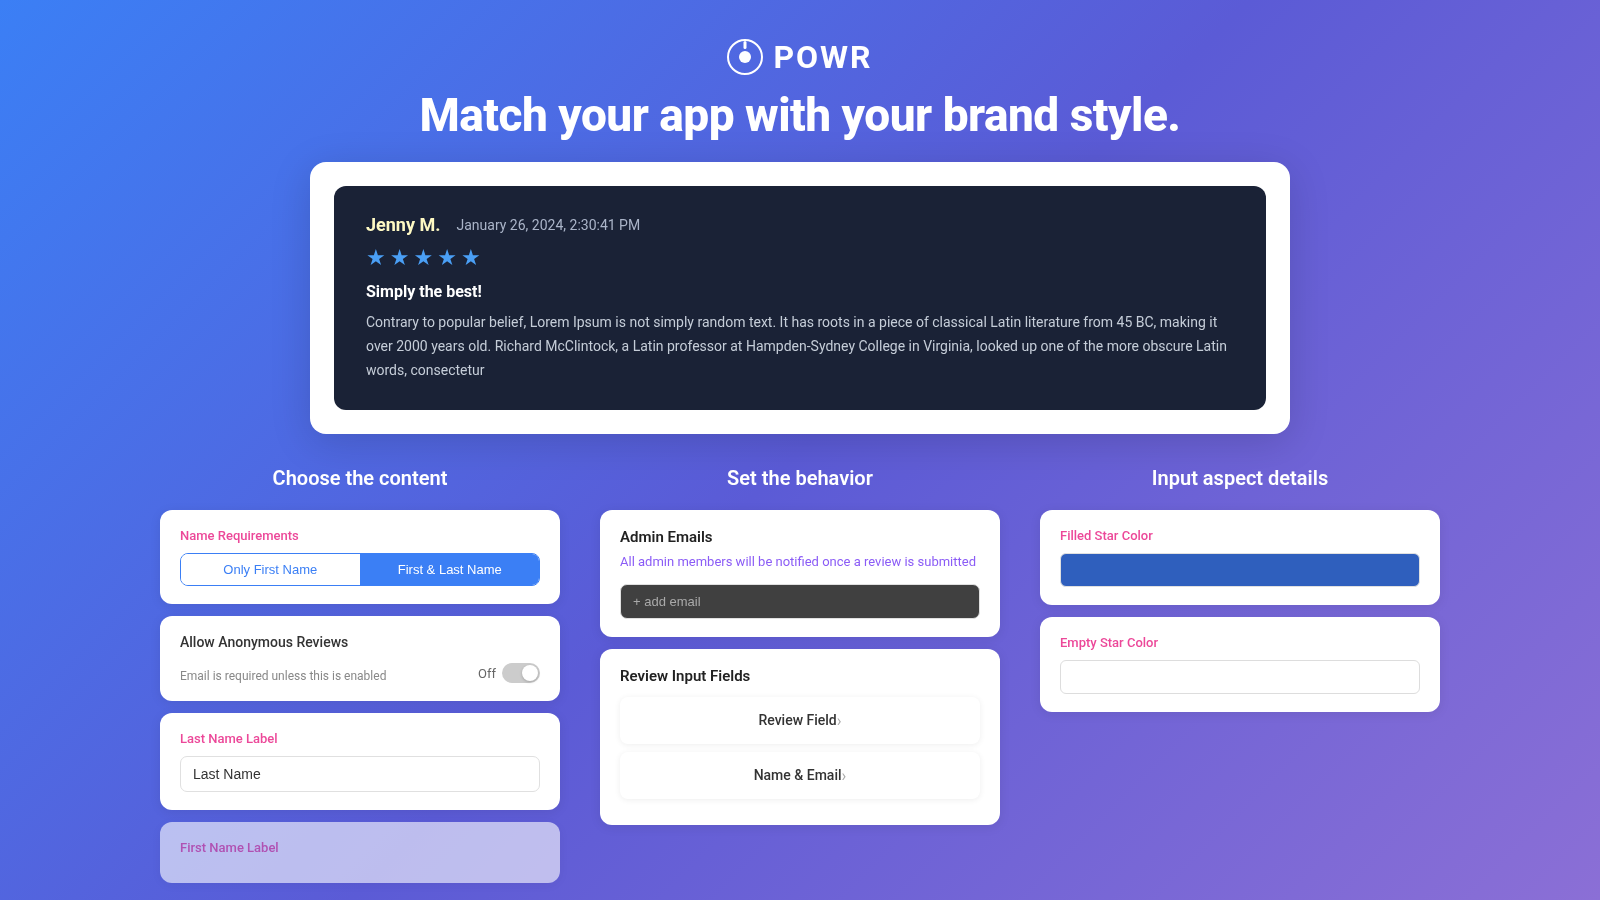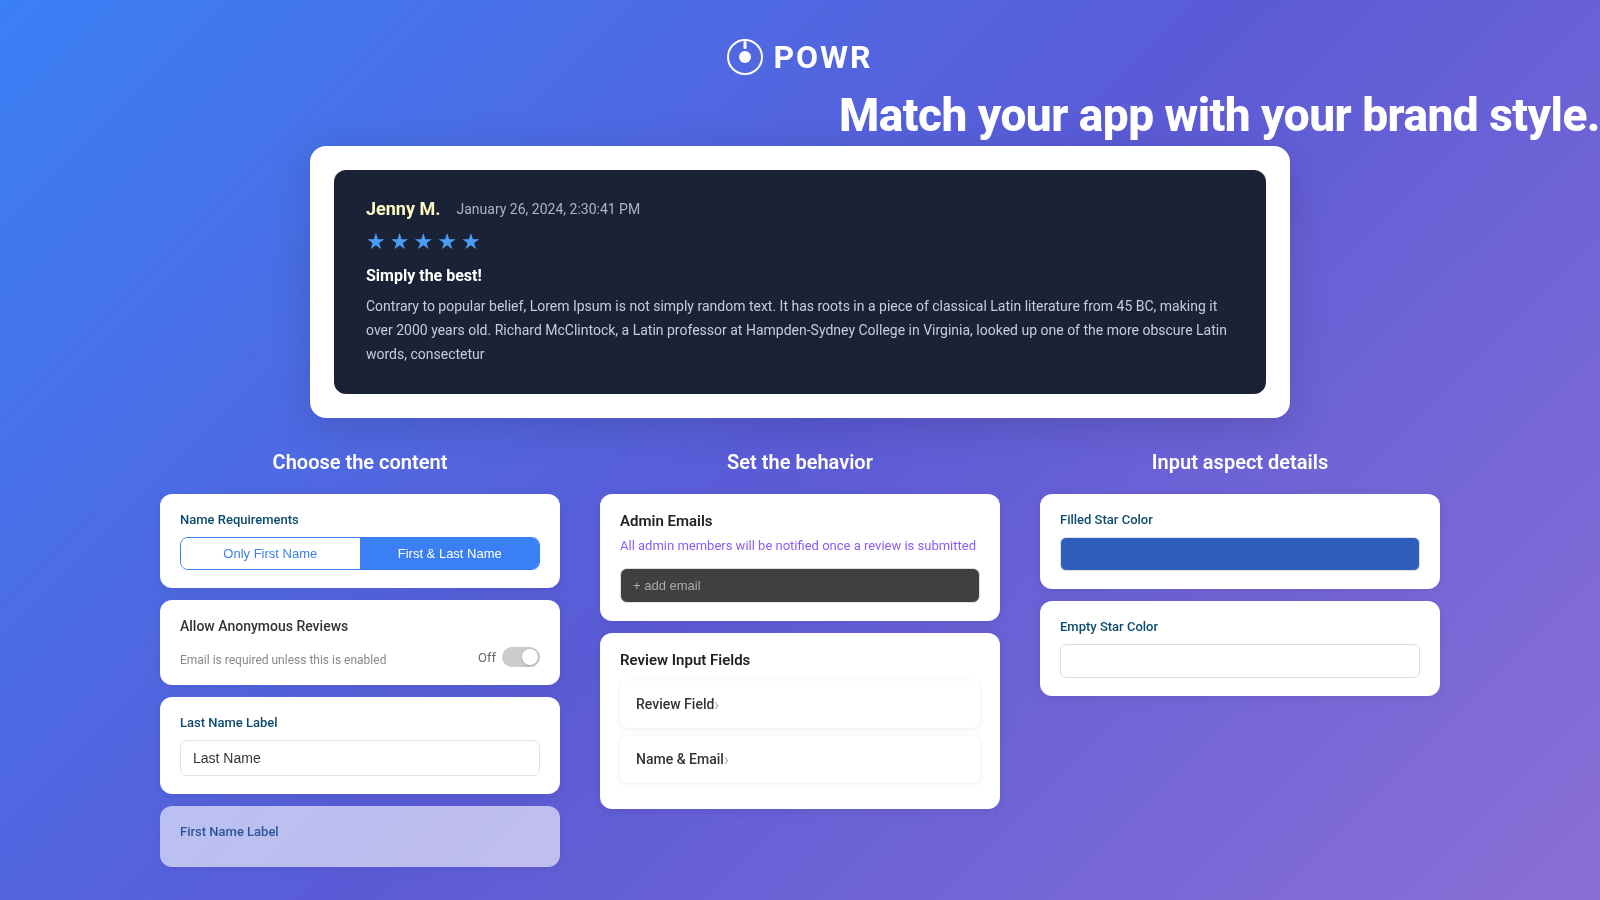--- a/index.html
+++ b/index.html
@@ -7,23 +7,23 @@
       width: 1600px;
       height: 900px;
       overflow: hidden;
       font-family: -apple-system, BlinkMacSystemFont, 'Segoe UI', Roboto, sans-serif;
       background: linear-gradient(135deg, #3b7ff5 0%, #5b5bd6 50%, #8b6fd6 100%);
       position: relative;
     }
 
     
     .header {
-      text-align: right;
+      text-align: center;
       padding-top: 38px;
-      padding-bottom: 4px;
+      padding-bottom: 20px;
     }
     .logo-area {
       display: flex;
       align-items: center;
       justify-content: center;
       gap: 10px;
       margin-bottom: 12px;
     }
     .logo-icon {
       width: 36px;
@@ -116,21 +116,21 @@
     
     .card {
       background: white;
       border-radius: 12px;
       padding: 18px 20px;
       margin-bottom: 12px;
       box-shadow: 0 2px 12px rgba(0,0,0,0.08);
     }
     .card-label {
       font-size: 13px;
-      color: #0c4a6e;
+      color: #ec4899;
       margin-bottom: 10px;
       font-weight: 500;
     }
 
     
     .toggle-group {
       display: flex;
       border: 1.5px solid #3b7ff5;
       border-radius: 8px;
       overflow: hidden;
@@ -221,21 +221,21 @@
     .admin-desc {
       font-size: 13px;
       color: #8b5cf6;
       margin-bottom: 12px;
       line-height: 1.5;
     }
 
     
     .field-row {
       display: flex;
-      justify-content: flex-start;
+      justify-content: center;
       align-items: center;
       padding: 14px 16px;
       background: white;
       border-radius: 8px;
       margin-bottom: 8px;
       box-shadow: 0 1px 6px rgba(0,0,0,0.07);
       cursor: pointer;
     }
     .field-row-label {
       font-size: 14px;

